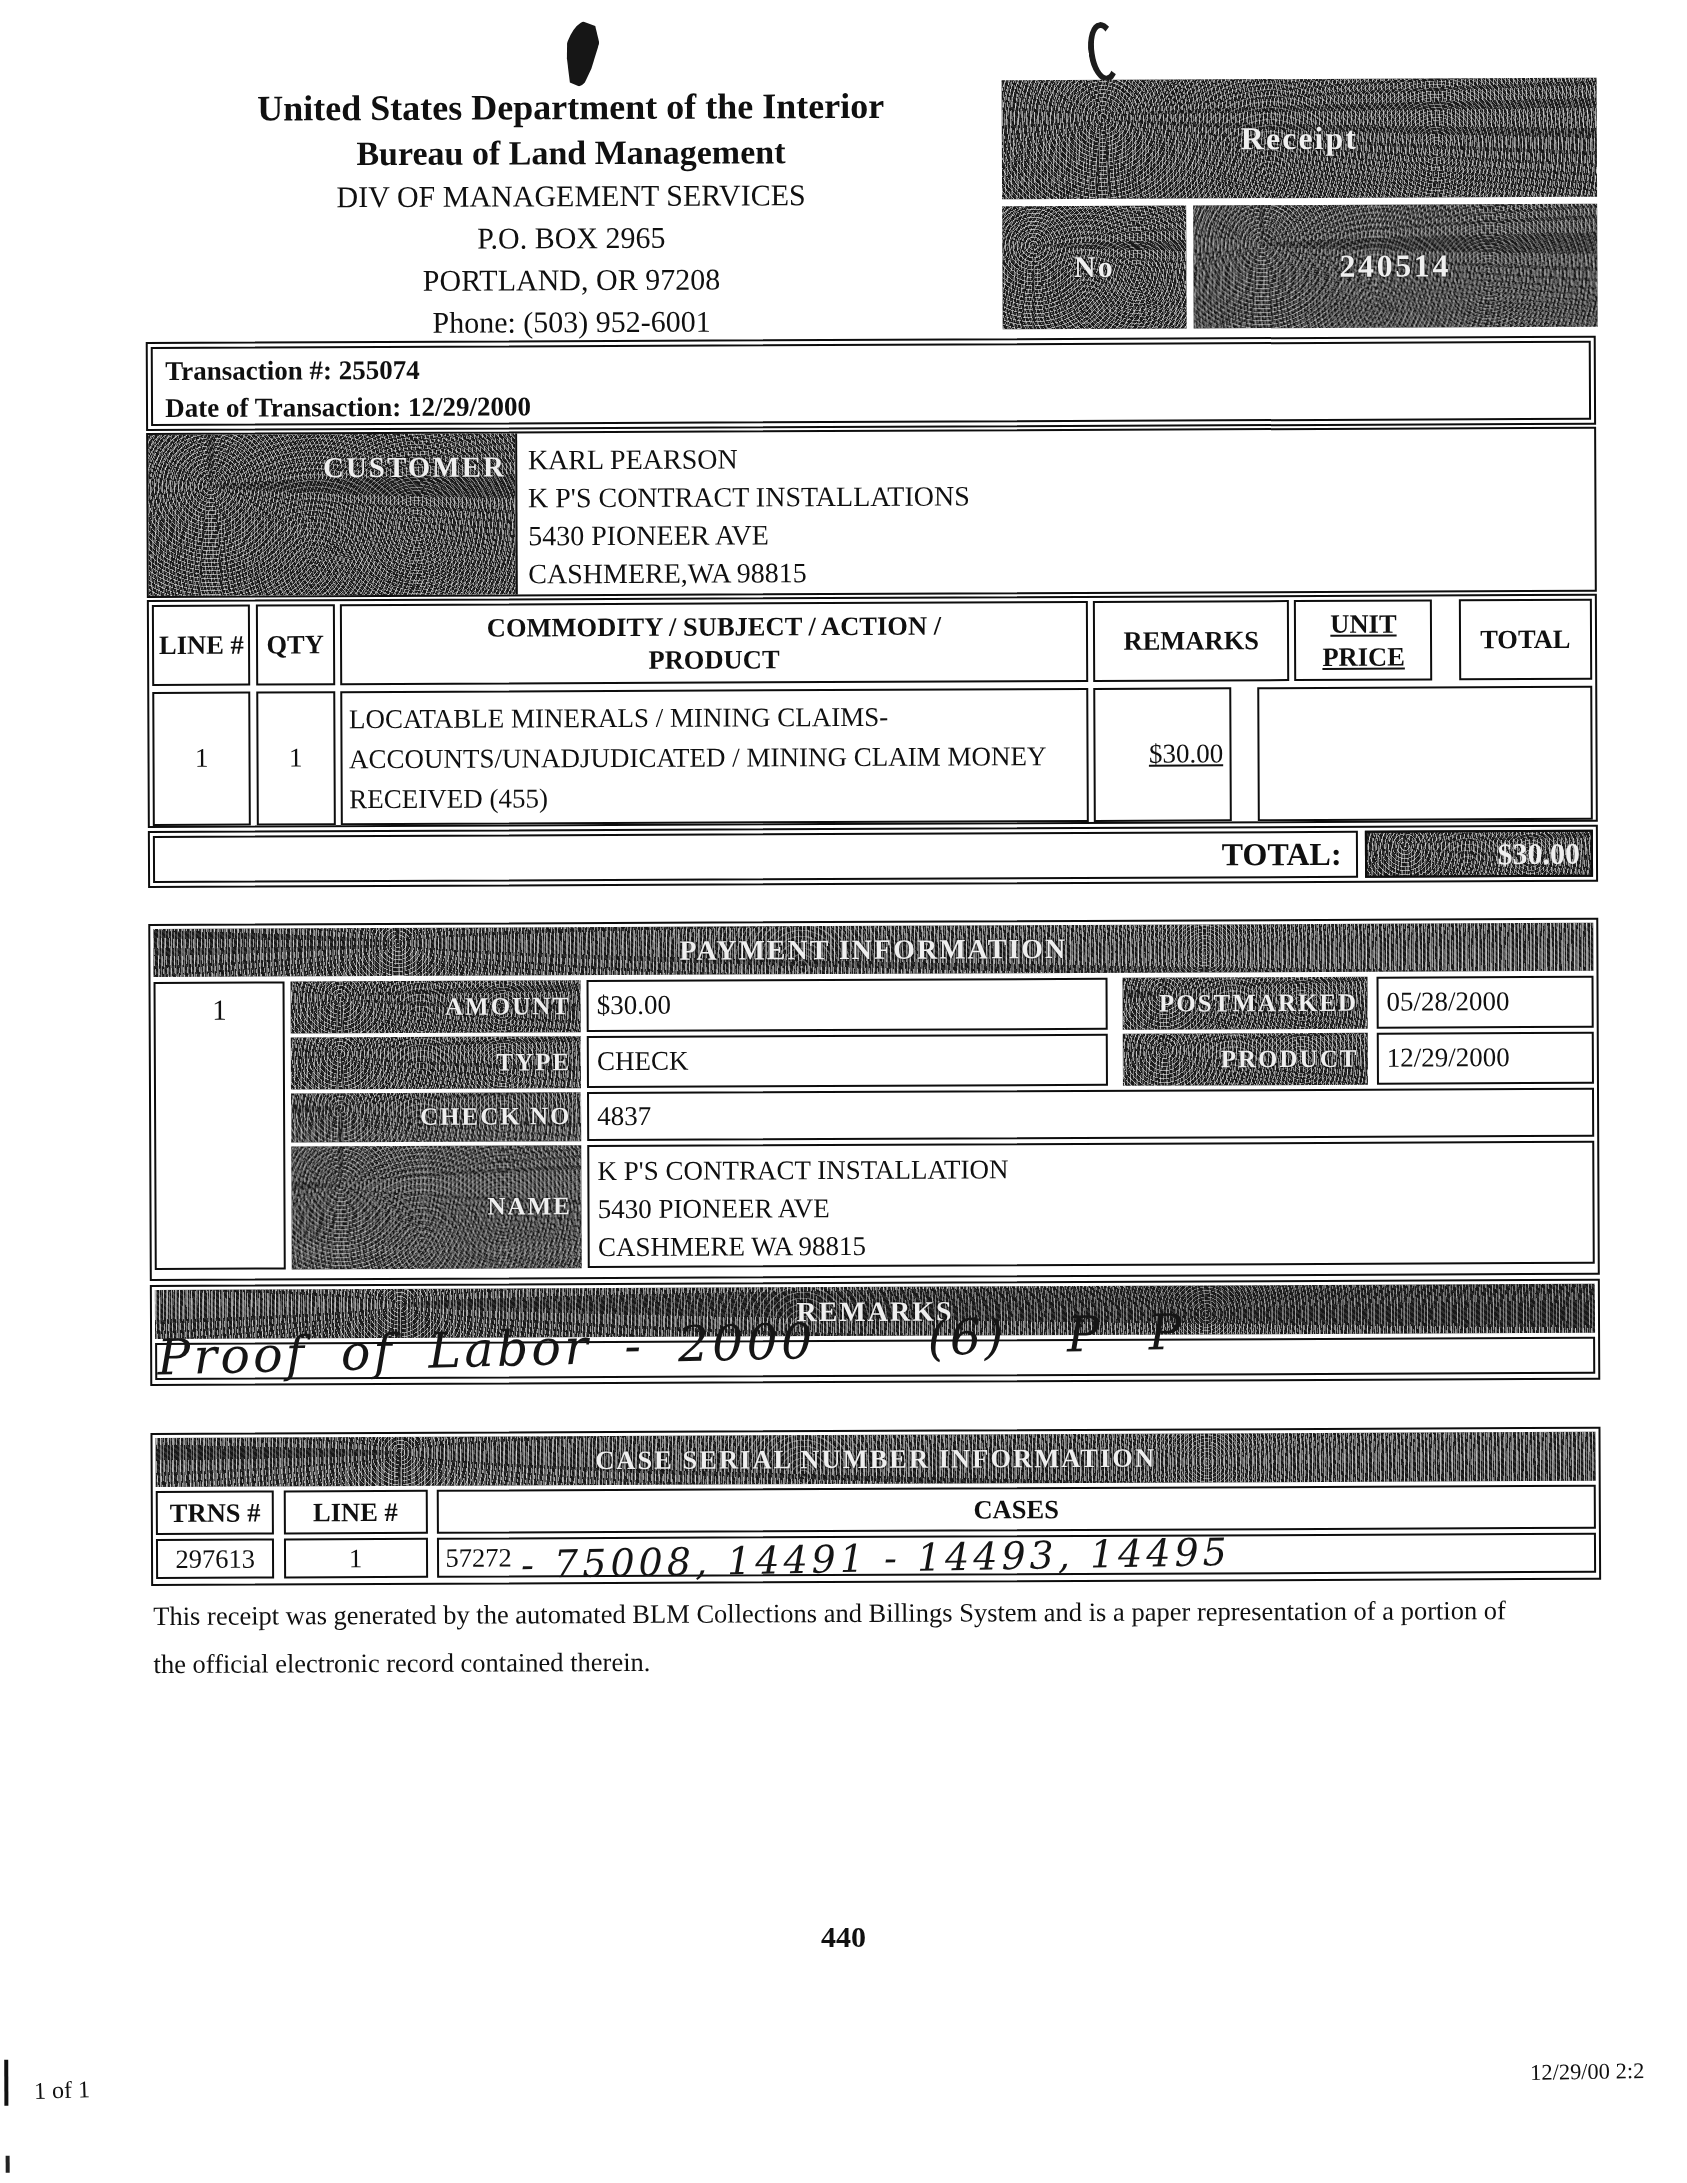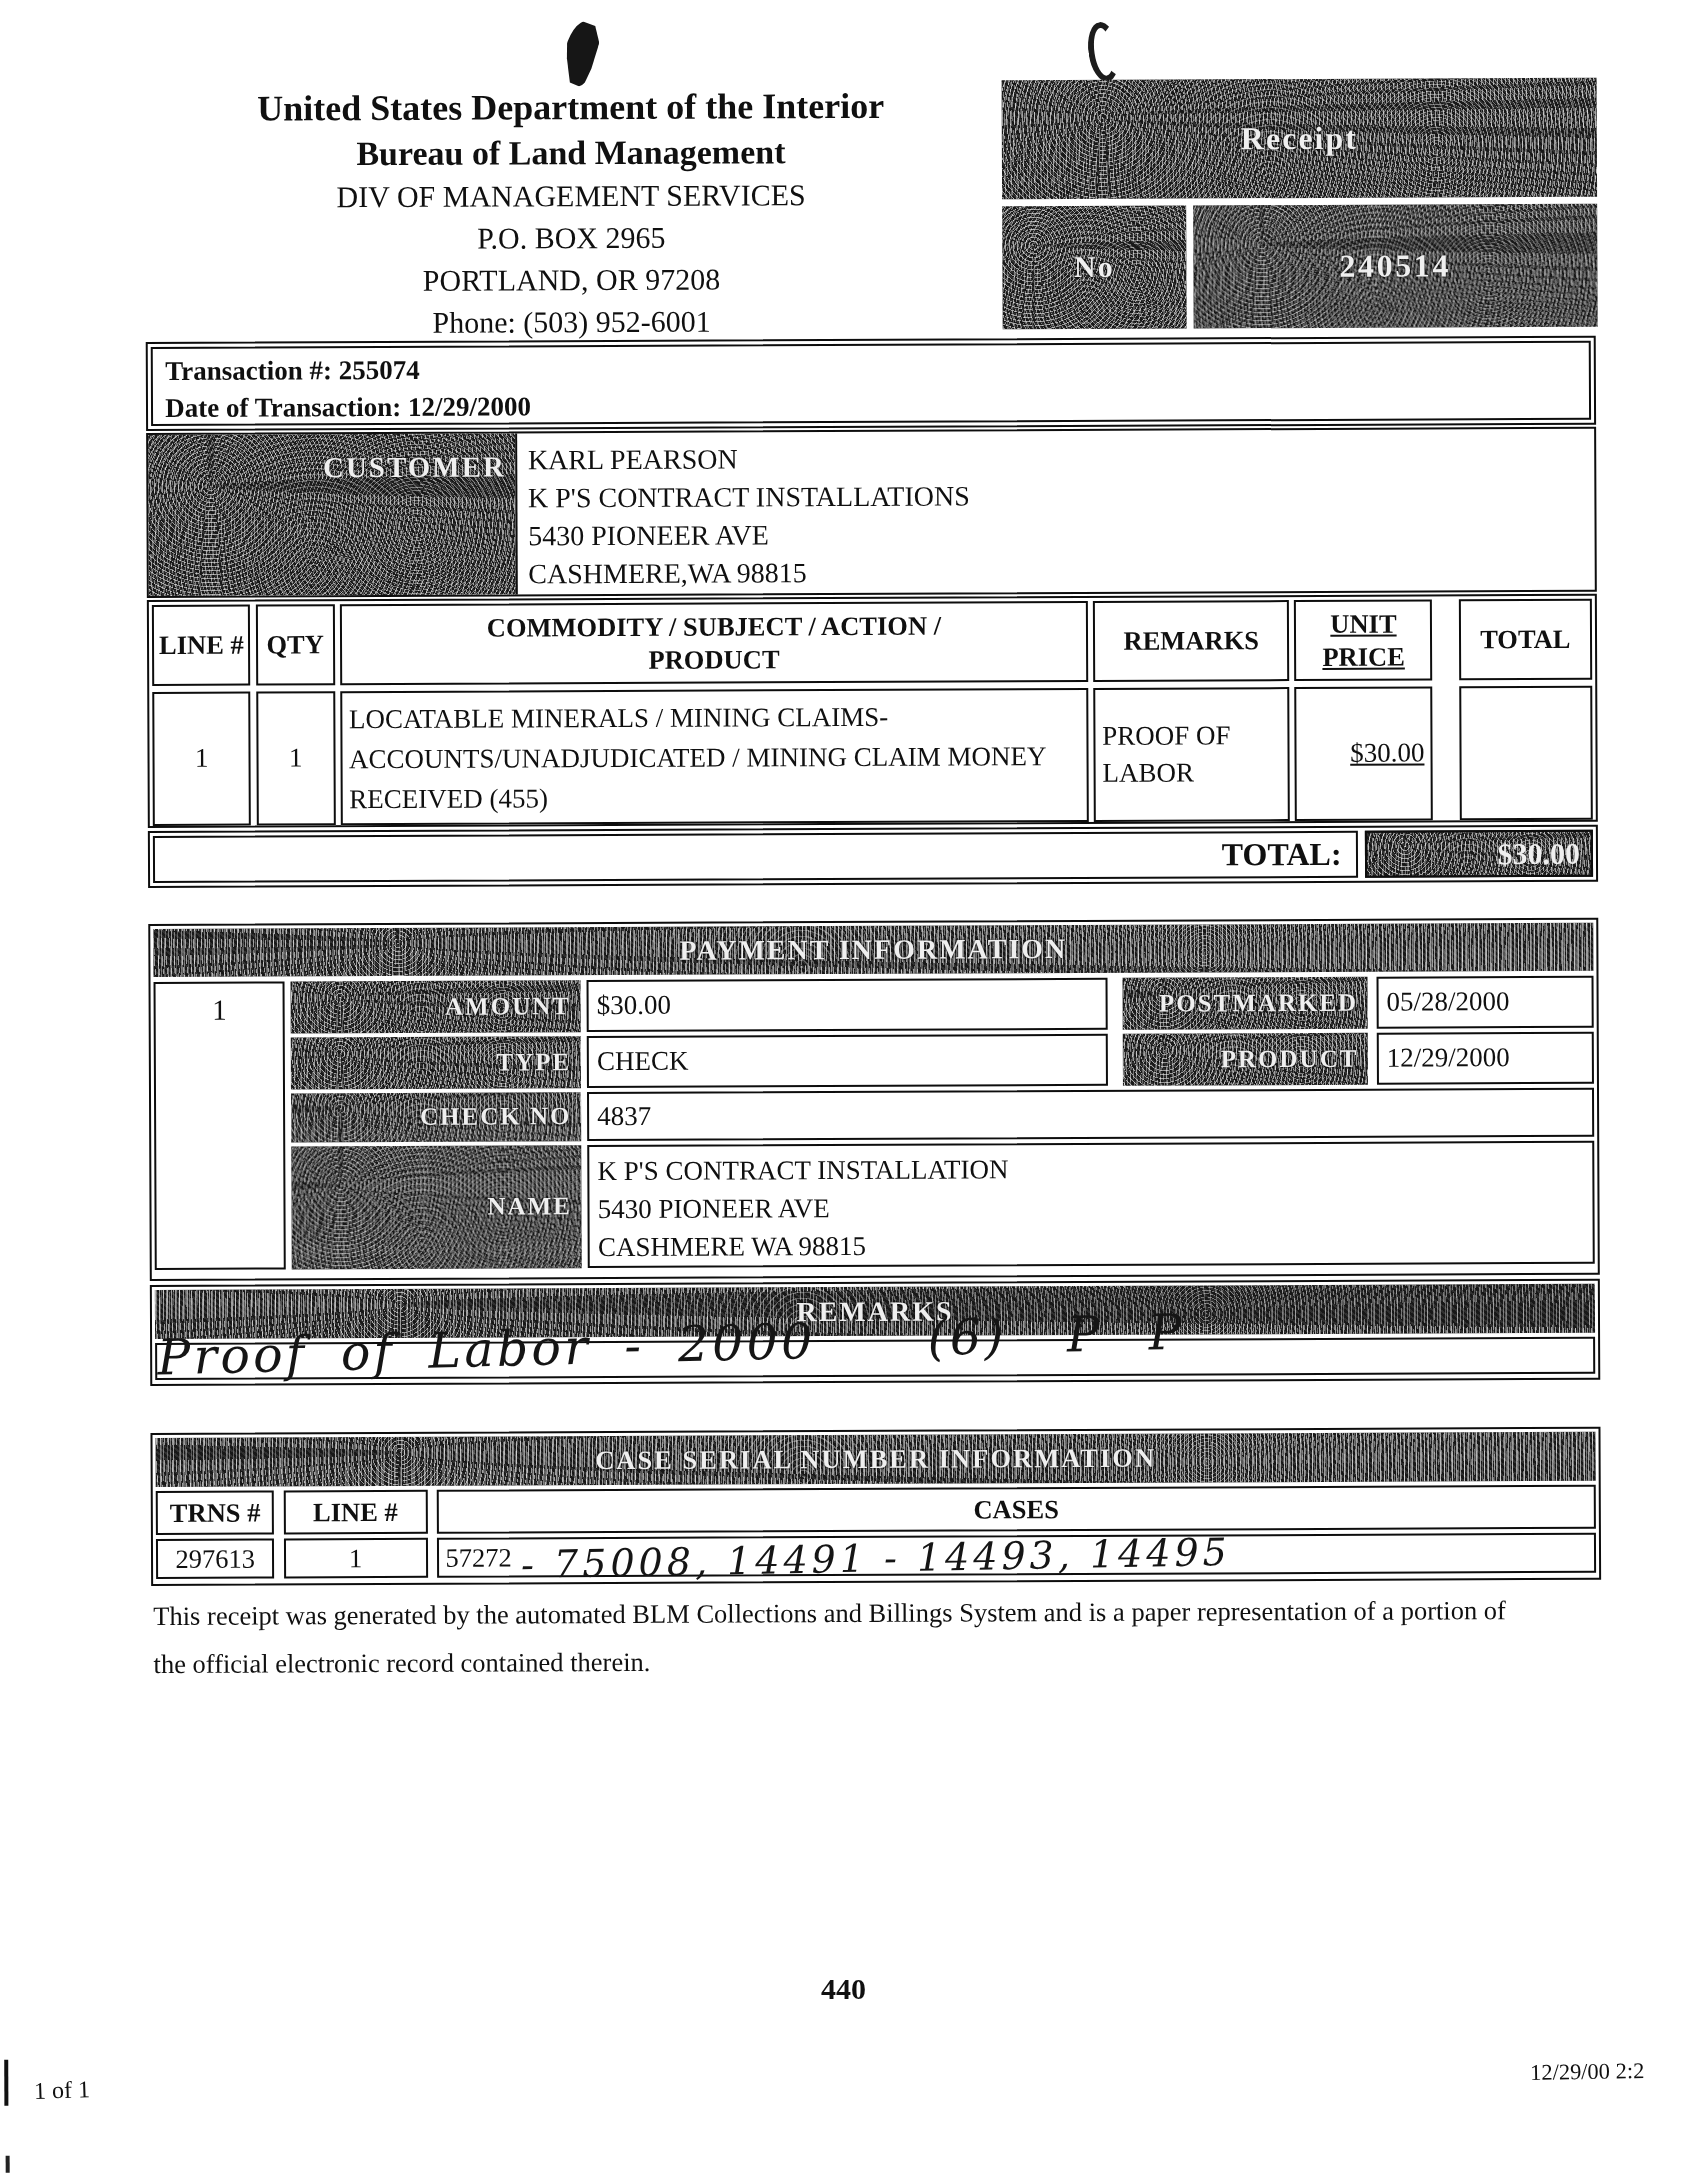--- a/index.html
+++ b/index.html
@@ -104,21 +104,21 @@
   .case .chead { height: 44px; margin-bottom: 4px; font-weight: bold; }
   .case .chead .ccell { font-size: 26.5px; }
   .case .cdata { height: 40px; }
   .case .cdata .ccell { font-size: 26.5px; }
   .cc1 { width: 118px; } .cc2 { width: 144px; } .cc3 { flex: 1; }
   .cases-val { justify-content: flex-start !important; padding-left: 6.6px; overflow: visible; white-space: nowrap; }
   .case-hand { font-size: 38px; margin-left: 9.3px; letter-spacing: 4px; transform: rotate(-0.8deg) translateY(2.6px); display: inline-block; }
 
   
   .disc { left: 151px; top: 1589px; width: 1522px; font-size: 26.5px; line-height: 48px; }
-  .pageno { left: 0; top: 1972px; width: 1687px; text-align: center; font-size: 30px; font-weight: bold; }
+  .pageno { left: 0; top: 1920px; width: 1687px; text-align: center; font-size: 30px; font-weight: bold; }
   .pof { left: 34px; top: 2077px; font-size: 24px; transform: rotate(-2deg); }
   .pdt { left: 1530px; top: 2059px; font-size: 22.5px; white-space: nowrap; transform: rotate(-1deg); }
 
   
   .smudge1 { left: 569px; top: 18.5px; width: 33px; height: 67px; background: #161616; border-radius: 60% 40% 55% 45%;
              clip-path: polygon(20% 0,80% 6%,100% 30%,88% 70%,70% 100%,30% 95%,10% 60%,0 25%); transform: rotate(9deg); }
   .smudge2 { left: 1093px; top: 22.5px; width: 30px; height: 60px; border: 6px solid #1c1c1c; border-right-color: transparent;
              border-radius: 50%; transform: rotate(-8deg); }
   .edge1 { left: 0; top: 2056px; width: 4px; height: 46px; background: #111; }
   .edge2 { left: 1.3px; top: 2152px; width: 3.3px; height: 17px; background: #222; }
@@ -176,21 +176,20 @@
             <span style="display:inline-block;max-width:582px;">COMMODITY / SUBJECT / ACTION / PRODUCT</span>
           </div>
         <div class="itc c-rem">REMARKS</div>
         <div class="itc c-unit">UNIT PRICE</div>
         <div class="itc c-tot">TOTAL</div>
       </div>
       <div class="itr drow">
         <div class="itc c-line">1</div>
         <div class="itc c-qty">1</div>
         <div class="itc c-com">LOCATABLE MINERALS / MINING CLAIMS-ACCOUNTS/UNADJUDICATED / MINING CLAIM MONEY RECEIVED (455)</div>
-        <div class="itc c-rem">PROOF OF LABOR</div>
         <div class="itc c-unit">$30.00</div>
         <div class="itc c-tot noise">
             <span class="ghost">$30.00</span>
           </div>
       </div>
     </div>
   </div>
 
   <div class="abs gtot dblbox">
     <div class="dblbox-inner">

